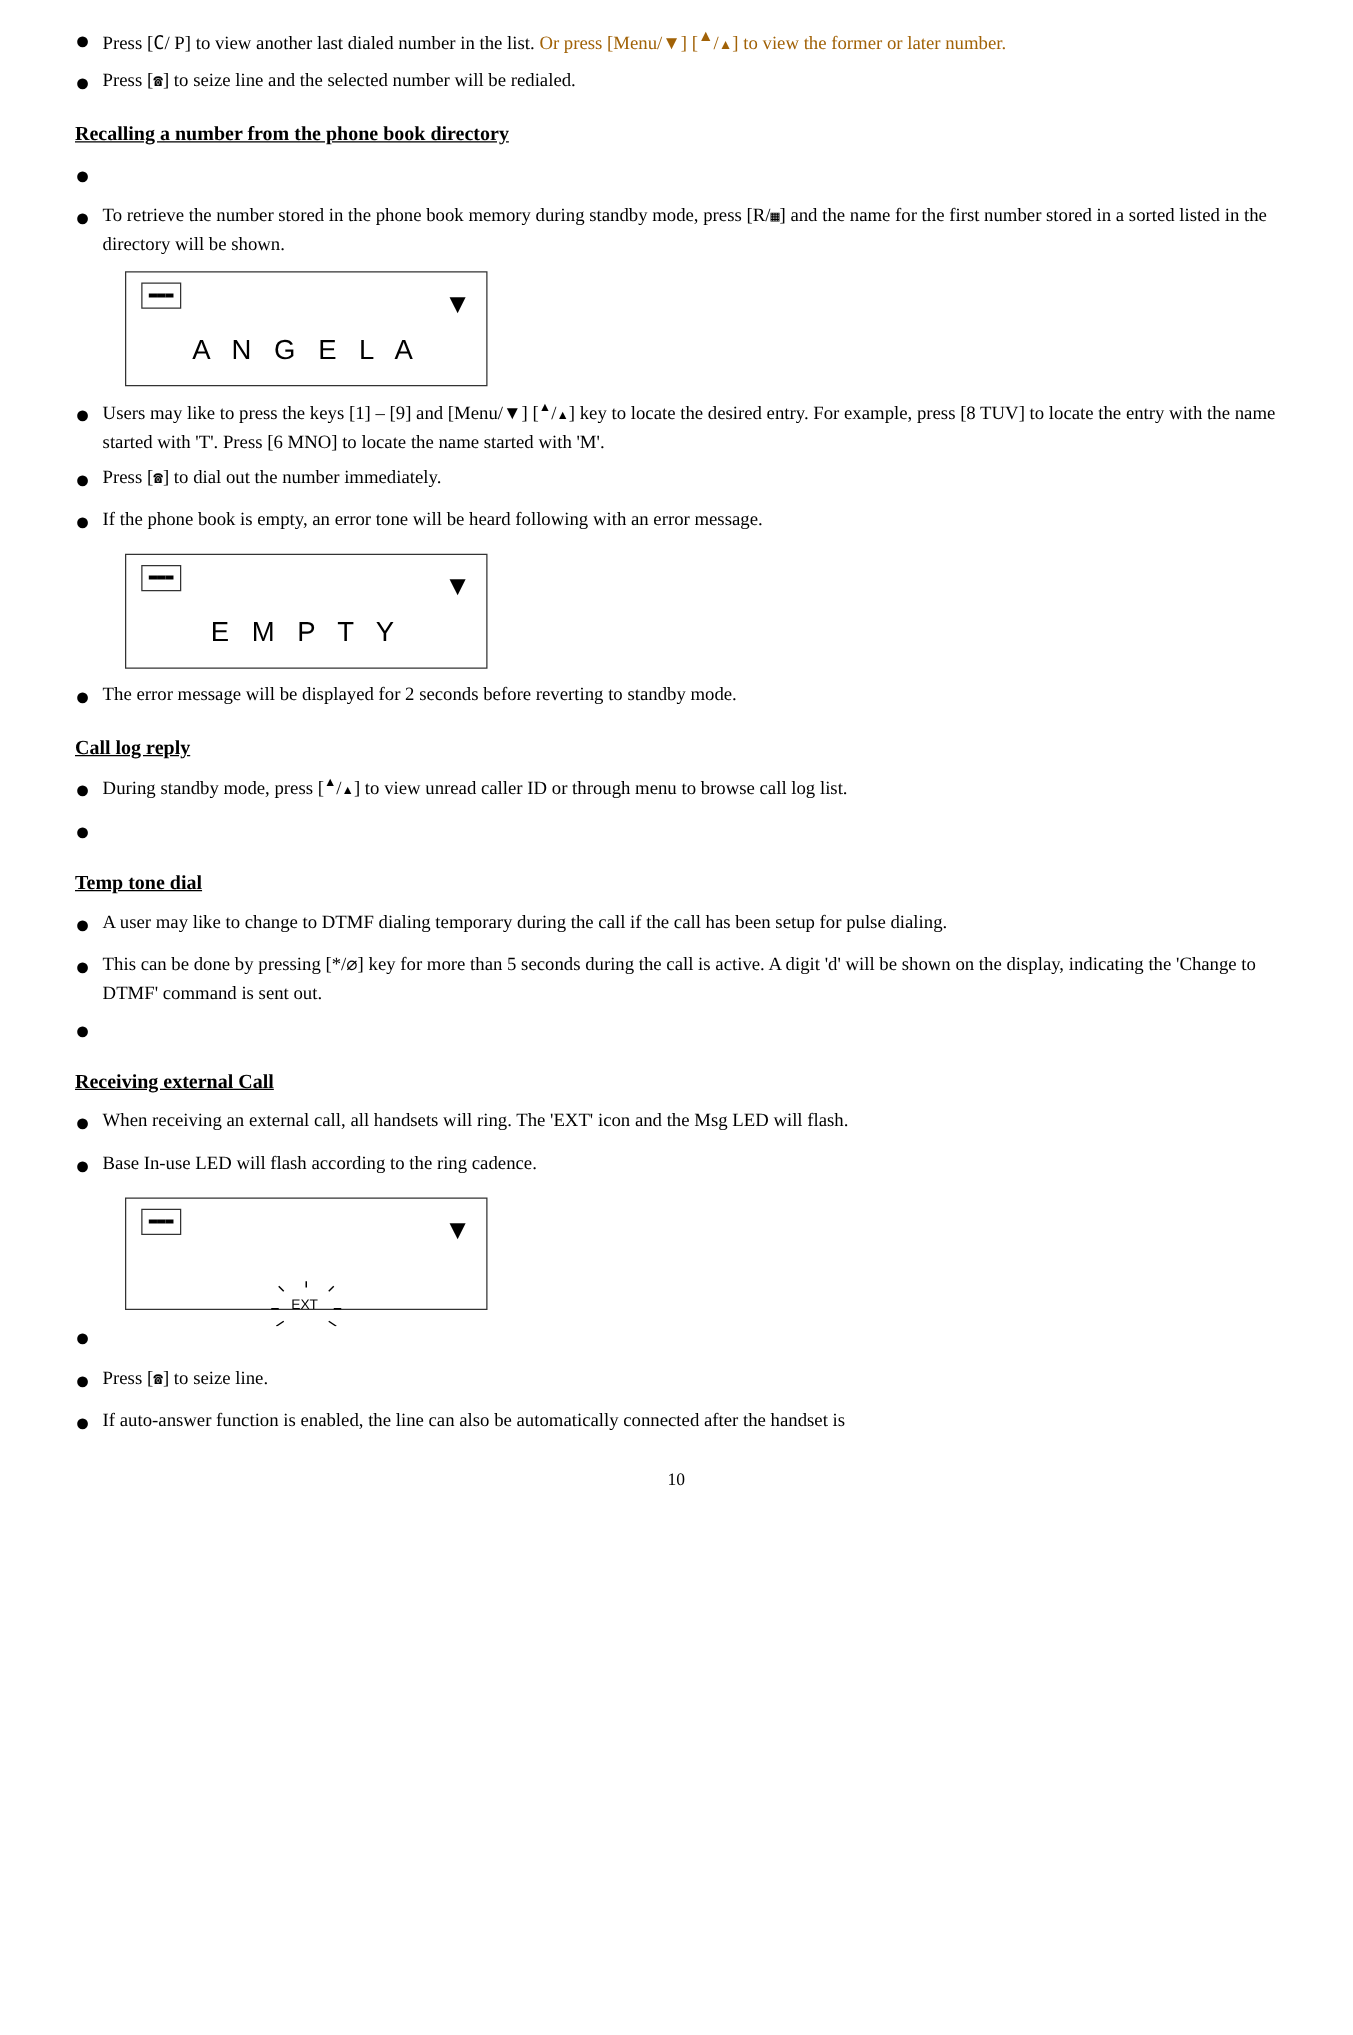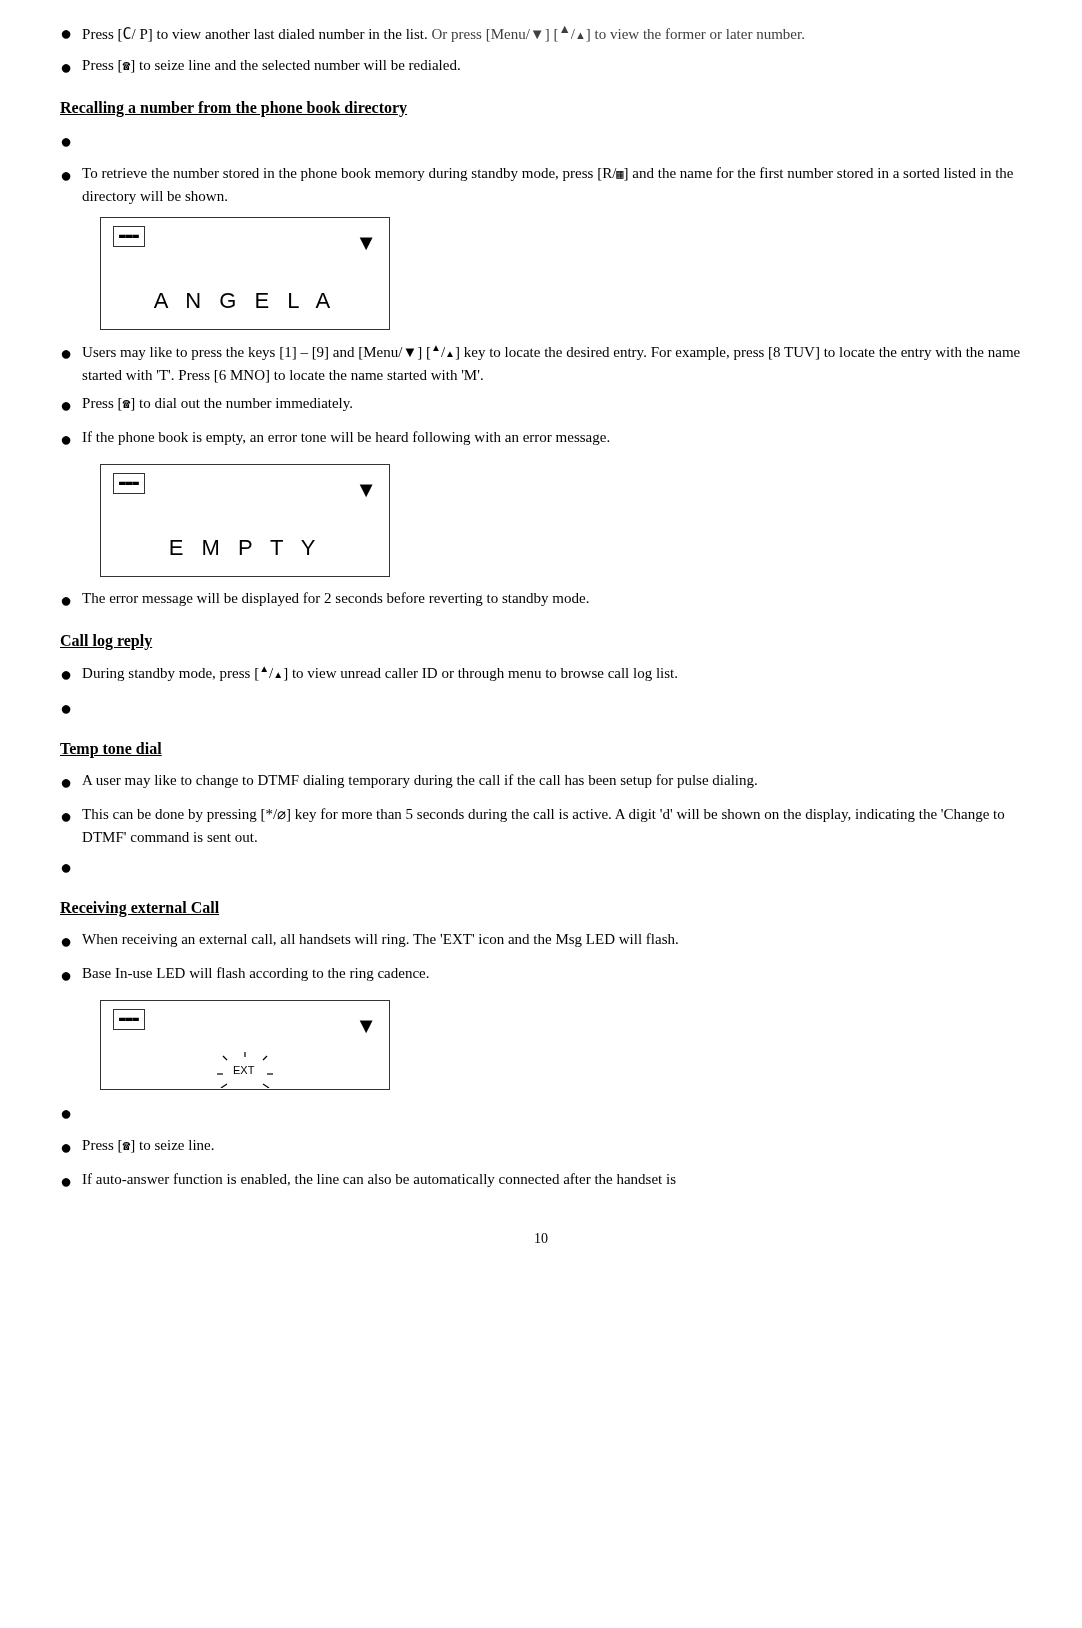--- a/index.html
+++ b/index.html
@@ -24,21 +24,21 @@
     .bullet-dot {
       font-size: 20px;
       margin-right: 10px;
       margin-top: -2px;
       flex-shrink: 0;
     }
     .bullet-text {
       flex: 1;
     }
     .green-text {
-      color: #404040;
+      color: #a16207;
     }
     .section-heading {
       font-weight: bold;
       font-size: 16px;
       margin: 14px 0 8px 0;
       text-decoration: underline;
     }
     .display-box {
       border: 1.5px solid #333;
       width: 290px;
@@ -50,34 +50,34 @@
       display: flex;
       justify-content: space-between;
       align-items: flex-start;
       margin-bottom: 2px;
     }
     .display-content {
       text-align: center;
       font-size: 22px;
       letter-spacing: 6px;
       font-family: Arial, sans-serif;
-      margin-top: 25px;
+      margin-top: 4px;
     }
     .ext-icon-area {
       display: flex;
       justify-content: center;
       align-items: center;
       font-size: 13px;
-      margin: 7px 0;
+      margin: 22px 0;
       position: relative;
       height: 40px;
     }
     .page-number {
       text-align: center;
-      margin-top: 32px;
+      margin-top: 20px;
       font-size: 14px;
     }
   </style>
 </head>
 <body>
 
 <ul class="bullet-list">
   <li>
     <span class="bullet-dot">●</span>
     <span class="bullet-text">

